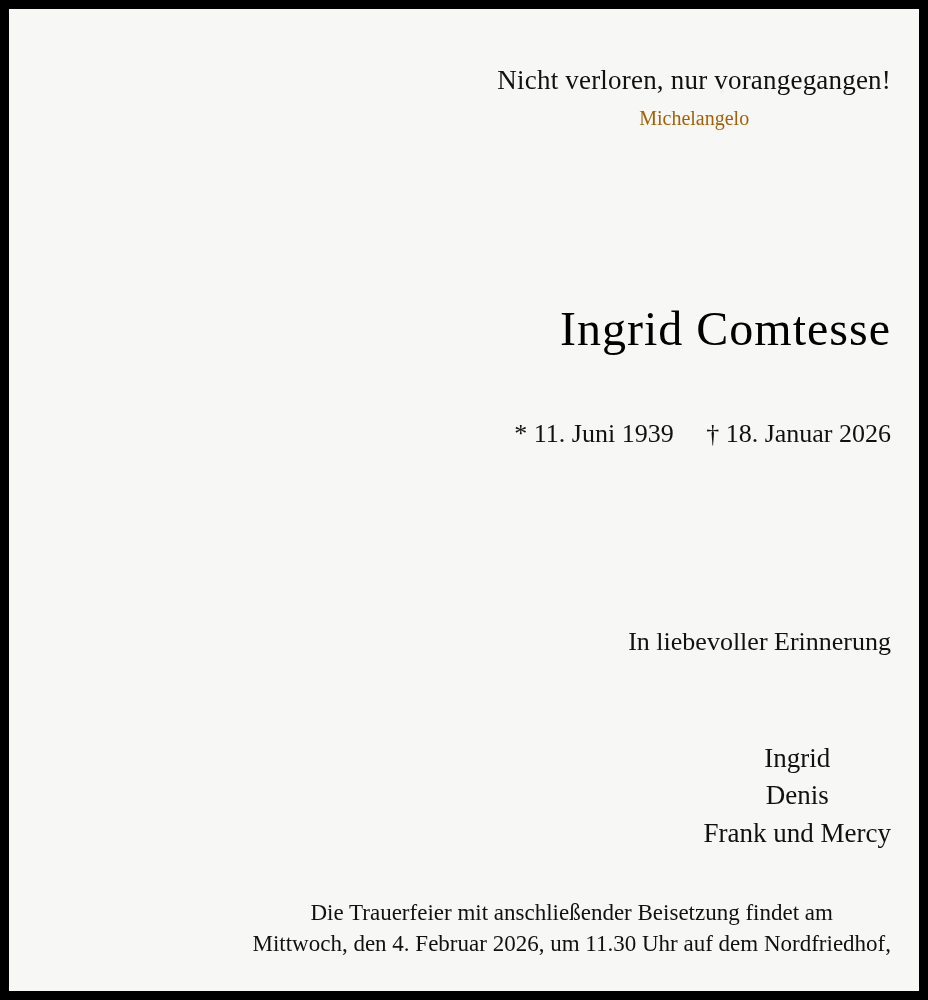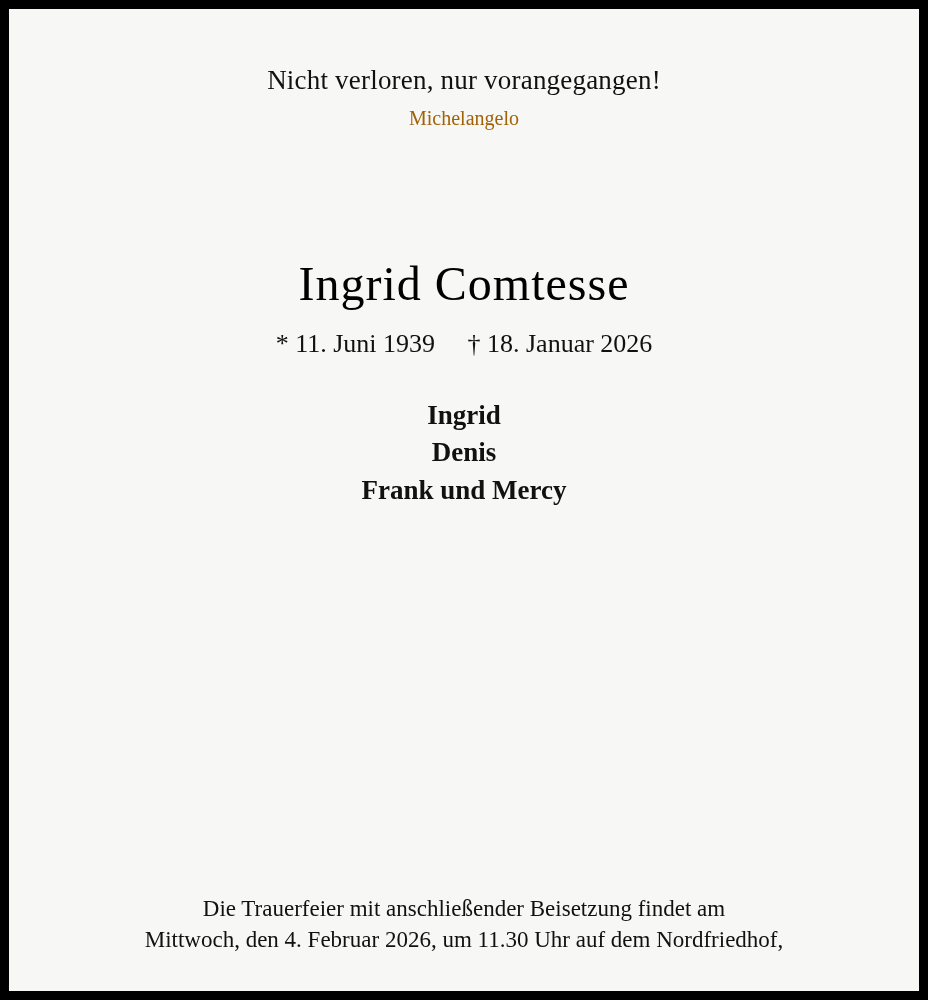--- a/index.html
+++ b/index.html
@@ -23,22 +23,23 @@
     display: flex;
     flex-direction: column;
     align-items: center;
   }
   .inner {
     width: 100%;
     box-sizing: border-box;
     padding: 0 28px;
     display: flex;
     flex-direction: column;
-    align-items: center;
+    align-items: flex-end;
     flex: 1 1 auto;
+    gap: 45px;
   }
   .quote-block {
     margin-top: 55px;
     text-align: center;
   }
   .quote {
     font-size: 27px;
     line-height: 1.2;
     color: #111111;
     letter-spacing: 0.2px;
@@ -65,21 +66,20 @@
   }
   .memory {
     margin-top: 133px;
     font-size: 26px;
     color: #111111;
     text-align: center;
   }
   .survivors {
     margin-top: 38px;
     text-align: center;
-    font-weight: bold;
   }
   .survivor {
     font-size: 27px;
     line-height: 1.38;
     color: #111111;
   }
   .service {
     margin-top: auto;
     margin-bottom: 36px;
     text-align: center;
@@ -98,20 +98,21 @@
   <div class="inner">
 
     <div class="quote-block">
       <div class="quote">Nicht verloren, nur vorangegangen!</div>
       <div class="quote-author">Michelangelo</div>
     </div>
 
     <div class="name">Ingrid Comtesse</div>
     <div class="dates">* 11. Juni 1939     † 18. Januar 2026</div>
 
+    <div class="memory">In liebevoller Erinnerung</div>
 
     <div class="survivors">
       <div class="survivor">Ingrid</div>
       <div class="survivor">Denis</div>
       <div class="survivor">Frank und Mercy</div>
     </div>
 
     <div class="service">
       <div>Die Trauerfeier mit anschließender Beisetzung findet am</div>
       <div>Mittwoch, den 4. Februar 2026, um 11.30 Uhr auf dem Nordfriedhof,</div>

